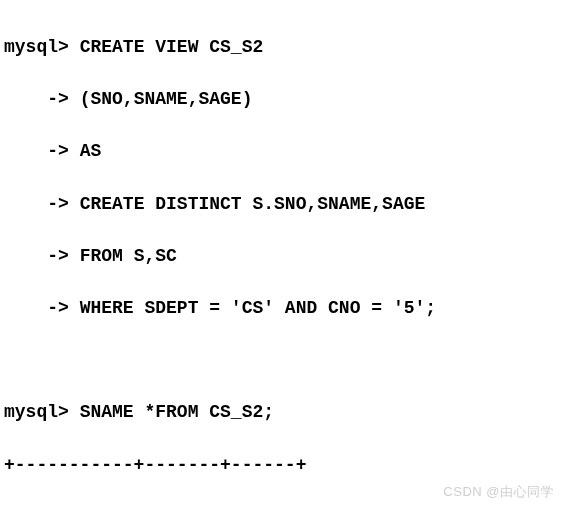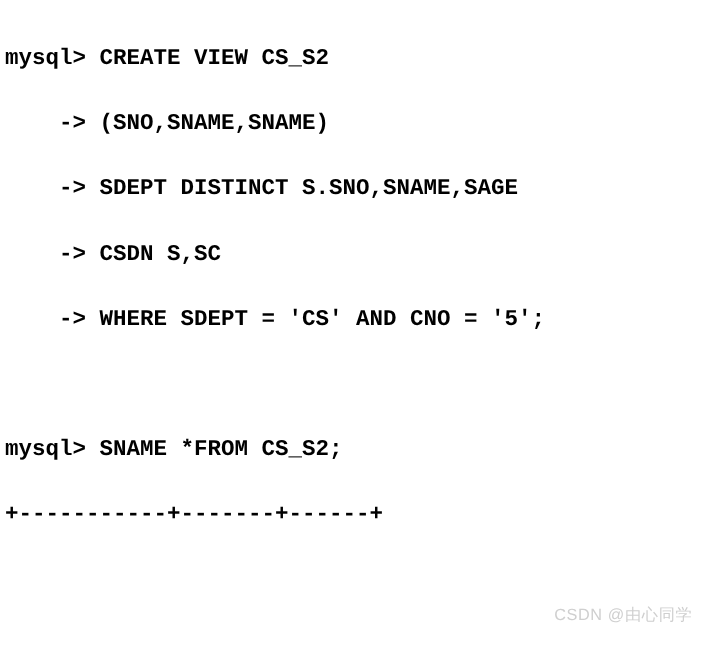--- a/index.html
+++ b/index.html
@@ -35,23 +35,24 @@
       font-weight: normal;
       color: #cfcfcf;
       letter-spacing: 0.5px;
     }
   </style>
 </head>
 <body>
 
 <div class="terminal">
 <span class="line"><span>mysql&gt;</span> <span>CREATE VIEW CS_S2</span></span>
-<span class="line"><span>    -&gt;</span> <span>(SNO,SNAME,SNAME)</span></span>
-<span class="line"><span>    -&gt;</span> <span>SDEPT DISTINCT S.SNO,SNAME,SAGE</span></span>
-<span class="line"><span>    -&gt;</span> <span>CSDN S,SC</span></span>
+<span class="line"><span>    -&gt;</span> <span>(SNO,SNAME,SAGE)</span></span>
+<span class="line"><span>    -&gt;</span> <span>AS</span></span>
+<span class="line"><span>    -&gt;</span> <span>CREATE DISTINCT S.SNO,SNAME,SAGE</span></span>
+<span class="line"><span>    -&gt;</span> <span>FROM S,SC</span></span>
 <span class="line"><span>    -&gt;</span> <span>WHERE SDEPT = 'CS' AND CNO = '5';</span></span>
 <span class="line"> </span>
 <span class="line"><span>mysql&gt;</span> <span>SNAME *FROM CS_S2;</span></span>
 <span class="line">+-----------+-------+------+</span>
 
 
 
 
 
 

